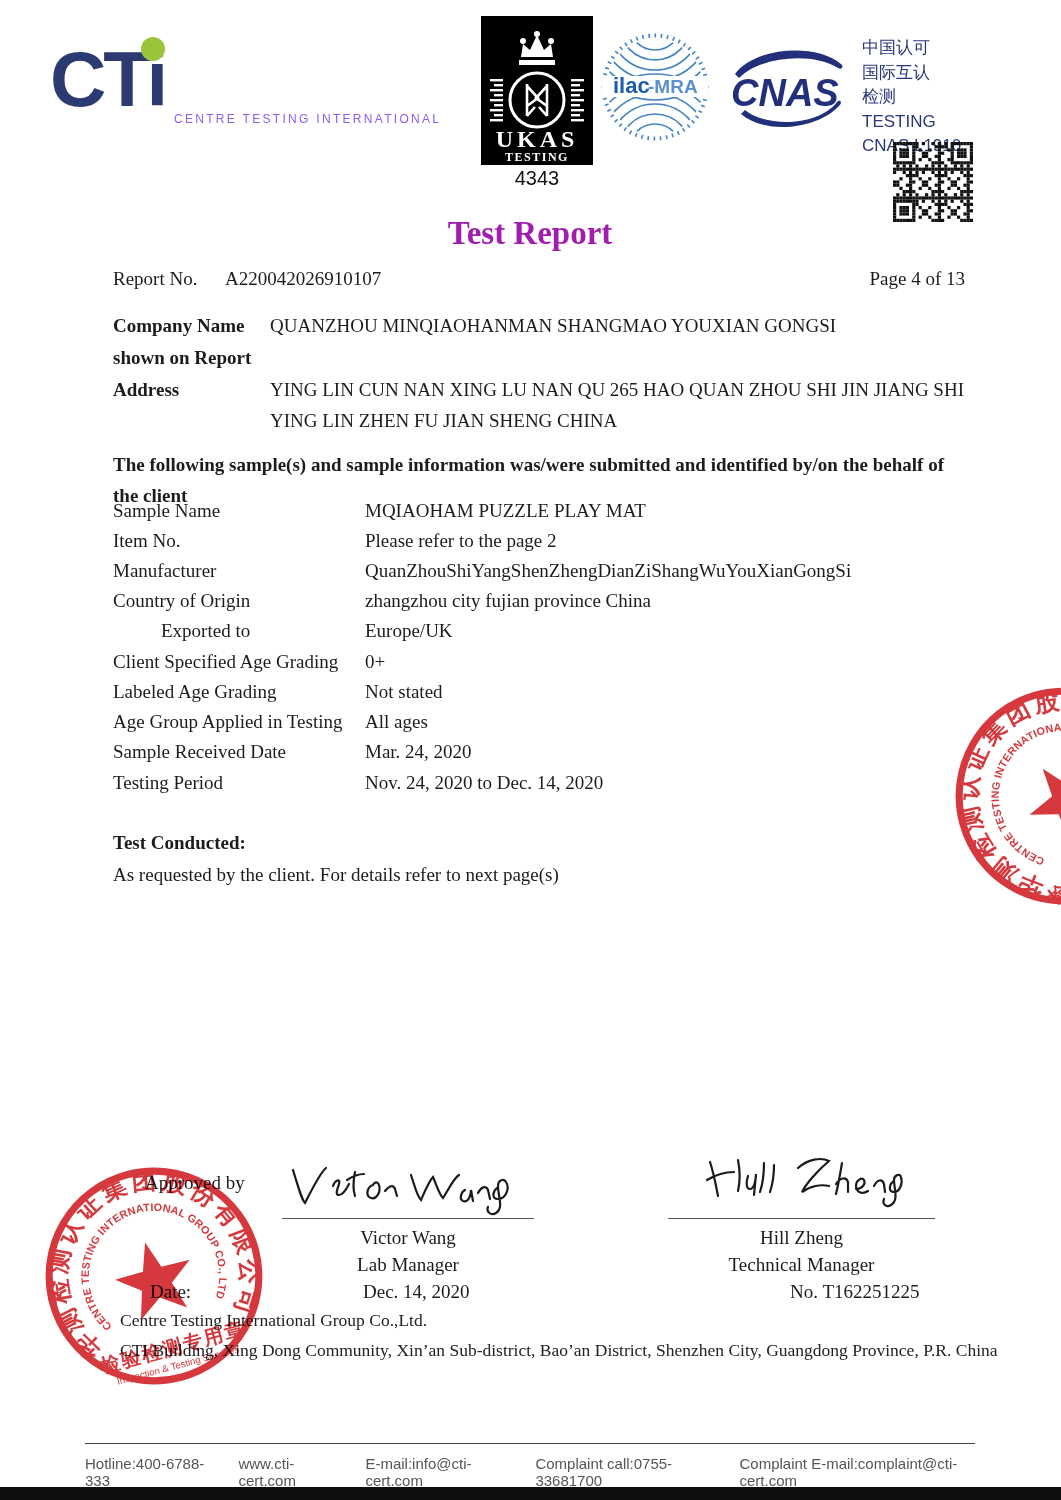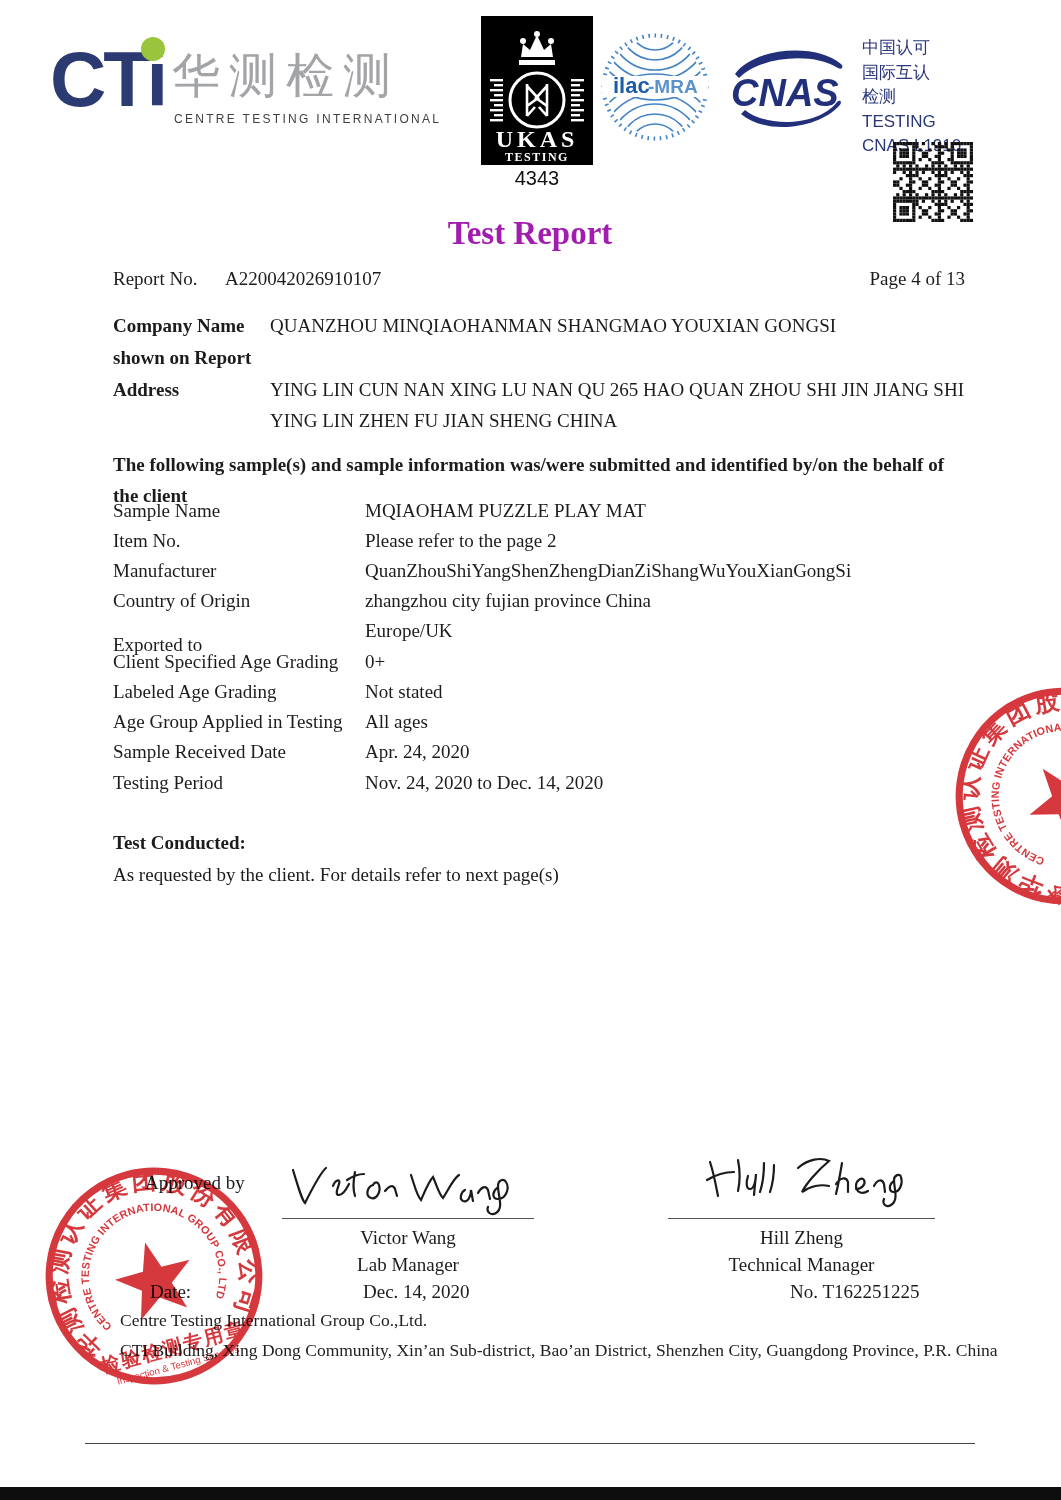--- a/index.html
+++ b/index.html
@@ -11,21 +11,21 @@
   .abs{position:absolute;}
   .fs19{font-size:19px;line-height:1.2;}
 
   
   .brand-text{font-family:"Liberation Sans","DejaVu Sans",sans-serif;font-weight:bold;
     font-size:78px;line-height:1;letter-spacing:-3px;color:#2c3a72;}
   .brand-dot{width:24px;height:24px;border-radius:50%;background:#99c43c;}
   .brand-cn{font-family:"Liberation Sans","DejaVu Sans",sans-serif;font-size:48px;line-height:1;
     letter-spacing:9px;color:#a2a4a7;font-weight:500;}
   .brand-sub{font-family:"Liberation Sans","DejaVu Sans",sans-serif;font-size:12px;
-    letter-spacing:2.3px;color:#404040;font-weight:500;}
+    letter-spacing:2.3px;color:#8b5cf6;font-weight:500;}
   .accr-line{font-family:"Liberation Sans","DejaVu Sans",sans-serif;font-size:17px;
     line-height:24.5px;color:#2a3779;}
   .ukas-num{font-family:"Liberation Sans","DejaVu Sans",sans-serif;font-size:20px;color:#111;
     width:112px;text-align:center;}
 
   .title{font-size:33px;font-weight:bold;text-align:center;width:890px;left:85px;top:192px;color:#a21caf;margin-top:23px;}
 
   .lbl{font-weight:bold;}
   .row-label{left:113px;}
   .row-value{left:365px;}
@@ -45,21 +45,20 @@
 </style>
 </head>
 <body>
 
 <div class="page">
 
   <div class="abs" style="left:50px;top:40px;">
     <span class="brand-text">CTi</span>
   </div>
   <div class="abs brand-dot" style="left:141px;top:37px;"></div>
-  <div class="abs brand-cn" style="left:172px;top:52px;">华测检测</div>
   <div class="abs brand-sub" style="left:174px;top:112px;">CENTRE TESTING INTERNATIONAL</div>
 
   <div class="abs" style="left:481px;top:16px;">
     <svg width="112" height="149" viewBox="0 0 112 149">
       <rect x="0" y="0" width="112" height="149" fill="#000"></rect>
       <path fill="#fff" d="M38,44 h36 v5 h-36 z"></path>
       <path fill="#fff" d="M40,41 l2,-13 7,6 6,-13 2,0 6,13 7,-6 2,13 z"></path>
       <circle cx="42" cy="25" r="3" fill="#fff"></circle>
         <circle cx="56" cy="18" r="3" fill="#fff"></circle>
         <circle cx="70" cy="25" r="3" fill="#fff"></circle>
@@ -484,30 +483,30 @@
   <div class="abs fs19" style="left:270px;top:410px;">YING LIN ZHEN FU JIAN SHENG CHINA</div>
 
   <div class="abs fs19 row-label" style="top:500px;">Sample Name</div>
   <div class="abs fs19 row-value" style="top:500px;">MQIAOHAM PUZZLE PLAY MAT</div>
   <div class="abs fs19 row-label" style="top:530px;">Item No.</div>
   <div class="abs fs19 row-value" style="top:530px;">Please refer to the page 2</div>
   <div class="abs fs19 row-label" style="top:560px;">Manufacturer</div>
   <div class="abs fs19 row-value" style="top:560px;">QuanZhouShiYangShenZhengDianZiShangWuYouXianGongSi</div>
   <div class="abs fs19 row-label" style="top:590px;">Country of Origin</div>
   <div class="abs fs19 row-value" style="top:590px;">zhangzhou city fujian province China</div>
-  <div class="abs fs19 row-label" style="top:634px;">Exported to</div>
+  <div class="abs fs19 row-label" style="top:620px;margin-left:48px;">Exported to</div>
   <div class="abs fs19 row-value" style="top:620px;">Europe/UK</div>
   <div class="abs fs19 row-label" style="top:651px;text-align:center;">Client Specified Age Grading</div>
   <div class="abs fs19 row-value" style="top:651px;">0+</div>
   <div class="abs fs19 row-label" style="top:681px;">Labeled Age Grading</div>
   <div class="abs fs19 row-value" style="top:681px;">Not stated</div>
   <div class="abs fs19 row-label" style="top:711px;">Age Group Applied in Testing</div>
   <div class="abs fs19 row-value" style="top:711px;">All ages</div>
   <div class="abs fs19 row-label" style="top:741px;">Sample Received Date</div>
-  <div class="abs fs19 row-value" style="top:741px;">Apr. 24, 2020</div>
+  <div class="abs fs19 row-value" style="top:741px;">Mar. 24, 2020</div>
   <div class="abs fs19 row-label" style="top:772px;">Testing Period</div>
   <div class="abs fs19 row-value" style="top:772px;">Nov. 24, 2020 to Dec. 14, 2020</div>
 
   <div class="abs fs19 lbl row-label" style="top:832px;">Test Conducted:</div>
   <div class="abs fs19 row-label" style="top:864px;">As requested by the client. For details refer to next page(s)</div>
 
   <div class="abs fs19" style="left:145px;top:1172px;">Approved by</div>
 
   <svg class="abs" style="left:285px;top:1158px;" width="230" height="58" viewBox="0 0 230 58">
     <g stroke="#1b1b1b" stroke-width="2.2" fill="none" stroke-linecap="round">
@@ -542,20 +541,27 @@
   </svg>
   <div class="abs sig-line" style="left:668px;top:1218px;width:267px;"></div>
   <div class="abs sig-name" style="left:668px;top:1227px;width:267px;">Hill Zheng</div>
   <div class="abs sig-name" style="left:668px;top:1254px;width:267px;">Technical Manager</div>
   <div class="abs fs19" style="left:790px;top:1281px;">No. T162251225</div>
 
   <div class="abs footer-line" style="left:120px;top:1310px;">Centre Testing International Group Co.,Ltd.</div>
   <div class="abs footer-line" style="left:120px;top:1340px;">CTI Building, Xing Dong Community, Xin’an Sub-district, Bao’an District, Shenzhen City, Guangdong Province, P.R. China</div>
 
   <div class="abs rule"></div>
+  <div class="abs contacts">
+    <span>Hotline:400-6788-333</span>
+    <span>www.cti-cert.com</span>
+    <span>E-mail:info@cti-cert.com</span>
+    <span>Complaint call:0755-33681700</span>
+    <span>Complaint E-mail:complaint@cti-cert.com</span>
+  </div>
   <div class="abs blackbar"></div>
 
   <svg class="abs stamp" style="left:948px;top:680px;transform:rotate(-38deg);" width="232" height="232" viewBox="0 0 228 228">
     <defs>
       <path id="stB-outer" d="M 48.1,169.3 A 86,86 0 1 1 179.9,169.3" fill="none"></path>
       <path id="stB-inner" d="M 61.6,150.7 A 64,64 0 1 1 166.4,150.7" fill="none"></path>
     </defs>
     <circle cx="114" cy="114" r="103" stroke="#d2282e" stroke-width="7" fill="none"></circle>
     <text font-size="24" font-weight="bold" fill="#d2282e" letter-spacing="4">
       <textPath href="#stB-outer">华测检测认证集团股份有限公司</textPath>

